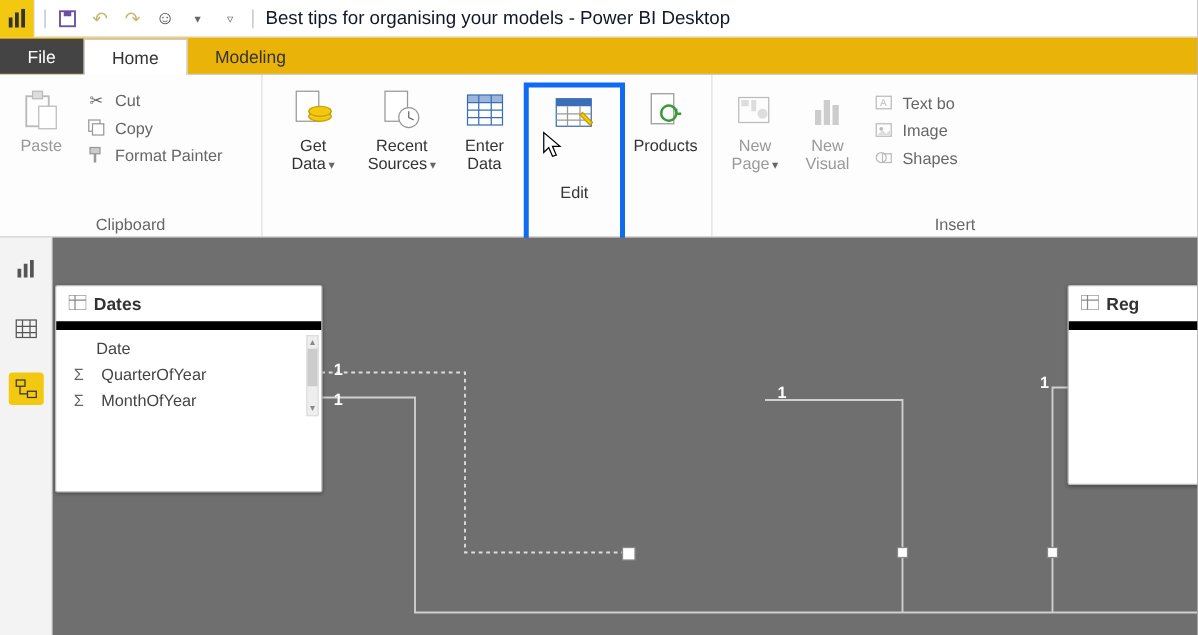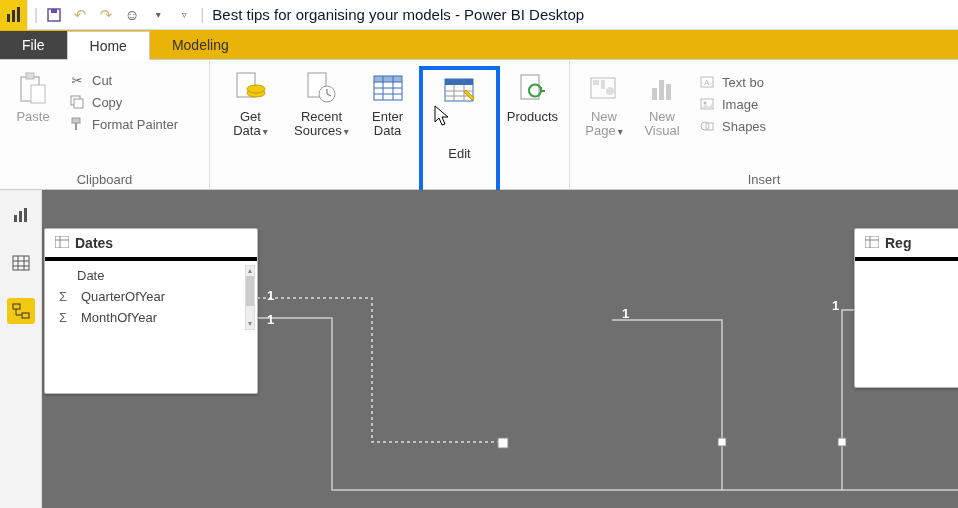--- a/index.html
+++ b/index.html
@@ -39,21 +39,21 @@
   .highlight { outline:4px solid #0f6cf0; outline-offset:-2px; }
 
   
   .workspace { display:flex; height: calc(508px - 30px - 30px - 130px); }
   .view-rail { width:42px; background:#f3f3f3; border-right:1px solid #ddd; display:flex; flex-direction:column; align-items:center; padding-top:12px; gap:22px;}
   .view-rail .vbtn { width:28px; height:26px; display:flex; align-items:center; justify-content:center; cursor:pointer; border-radius:3px;}
   .view-rail .vbtn.active { background:#f2c811;}
 
   .canvas { flex:1; background:#6f6f6f; position:relative; overflow:hidden; }
   .table-node { position:absolute; background:#fff; border:1px solid #bbb; border-radius:2px; box-shadow:0 1px 3px rgba(0,0,0,0.3); }
-  .table-header { display:flex; align-items:center; gap:6px; padding:6px 10px; border-bottom:4px solid #000000; font-weight:600; color:#333; font-size:14px;}
+  .table-header { display:flex; align-items:center; gap:6px; padding:6px 10px; border-bottom:7px solid #000000; font-weight:600; color:#333; font-size:14px;}
   .table-body { padding:4px 0 6px 0; position:relative;}
   .trow { display:flex; align-items:center; gap:6px; padding:3px 20px 3px 32px; font-size:13px; color:#444; }
   .trow .sigma { margin-left:-18px; width:16px; color:#666; font-size:13px;}
   .scrollbar { position:absolute; right:2px; top:4px; width:10px; bottom:4px; background:#eee; border:1px solid #ddd;}
   .scroll-thumb { position:absolute; left:0; right:0; top:10px; height:30px; background:#ccc;}
   .scroll-arrow { position:absolute; left:0; right:0; height:10px; text-align:center; font-size:8px; color:#888; line-height:10px;}
 
   .edge-label { position:absolute; color:#fff; font-size:13px; font-weight:600;}
 
   svg.wires { position:absolute; left:0; top:0; width:100%; height:100%; pointer-events:none;}

